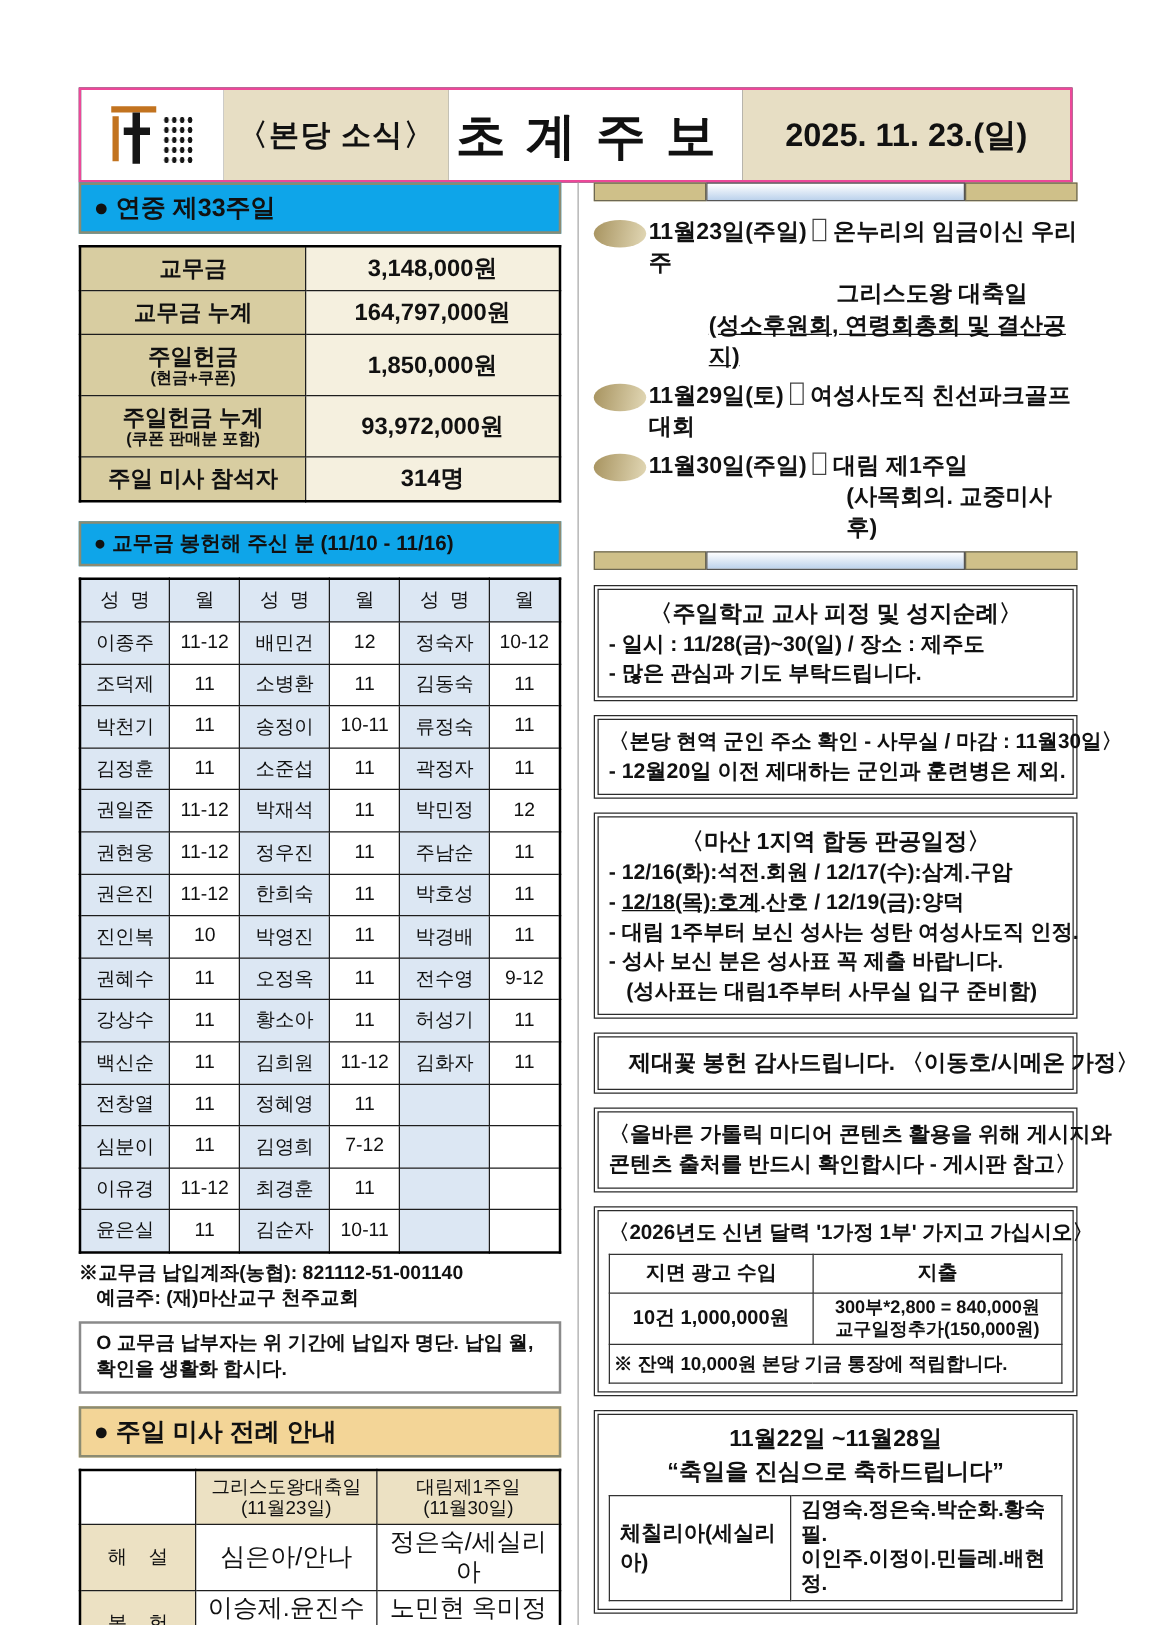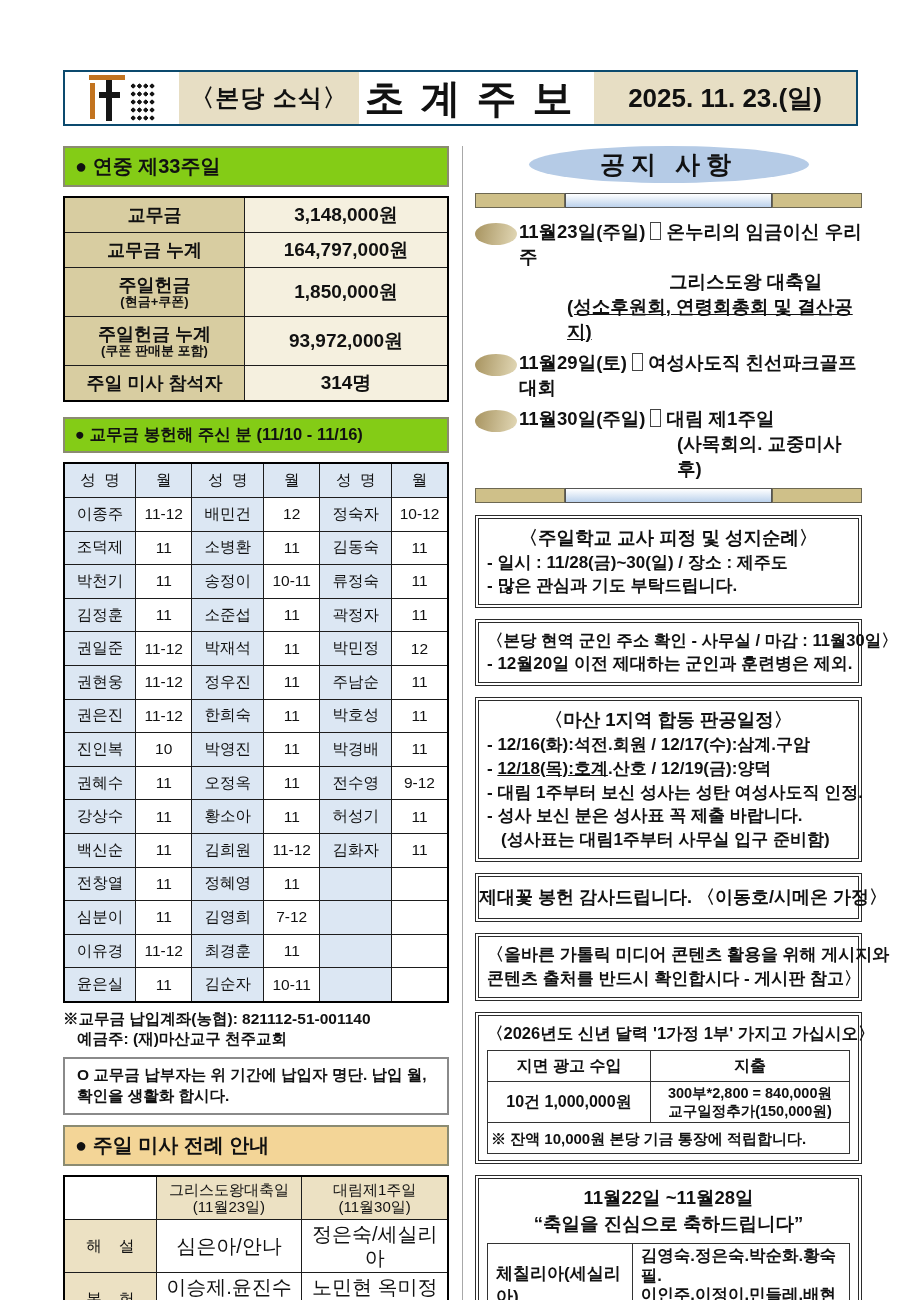--- a/index.html
+++ b/index.html
@@ -2,22 +2,22 @@
 <html><head>
 <meta charset="utf-8">
 <style>
   html,body { margin:0; padding:0; background:#fff; }
   .page {
     position:relative; width:919px; height:1300px; background:#ffffff;
     font-family:"Liberation Sans", sans-serif; color:#111; overflow:hidden;
   }
   
   .masthead {
-    position:absolute; left:63px; top:70px; width:795px; height:56px;
-    border:2px solid #0c4a6e; display:flex; box-sizing:border-box; background:#0f172a;
+    position:absolute; left:63px; top:70px; width:795px; height:76px;
+    border:2px solid #ec4899; display:flex; box-sizing:border-box; background:#0f172a;
   }
   .mh-cell { display:flex; align-items:center; justify-content:center; box-sizing:border-box; }
   .mh-logo { width:114px; background:#fff; }
   .mh-label { width:180px; background:#e7dec4; font-size:24px; font-weight:700; letter-spacing:1px; }
   .mh-title { flex:1; background:#fff; font-family:"DejaVu Serif", serif; font-weight:700; font-size:40px; letter-spacing:16px; padding-left:0; white-space:nowrap; }
   .mh-date { width:262px; background:#e7dec4; font-size:26px; font-weight:700; white-space:nowrap; }
   
   .logo { position:relative; width:66px; height:46px; }
   .logo .bar-top  { position:absolute; left:0;  top:0;  width:36px; height:5px;  background:#c2731f; }
   .logo .bar-left { position:absolute; left:1px; top:8px; width:5px; height:36px; background:#c2731f; }
@@ -29,21 +29,21 @@
     background-size:6.3px 8px;
   }
   
   .columns { position:absolute; left:63px; top:146px; width:799px; display:flex; }
   .col-left  { width:386px; }
   .col-gap   { width:26px; display:flex; justify-content:center; }
   .col-gap .vline { width:1px; background:#a8a8a8; }
   .col-right { flex:1; min-width:0; }
   
   .sec-hdr {
-    border:2px solid #8b8b72; background:#84cc16; font-weight:700;
+    border:2px solid #8b8b72; background:#0ea5e9; font-weight:700;
     padding:5px 10px; box-sizing:border-box; margin-bottom:9px; white-space:nowrap;
   }
   .sec-hdr.big { font-size:20px; }
   .sec-hdr.med { font-size:16.5px; }
   .sec-hdr.orange { background:#f3d597; }
   
   table { border-collapse:collapse; width:100%; box-sizing:border-box; }
   td,th { border:1.6px solid #1d1d1d; padding:2px 3px; text-align:center; vertical-align:middle; }
   table.framed { border:2.5px solid #000; }
   .prewrap { white-space:pre-wrap; }
@@ -97,21 +97,21 @@
   .rbox {
     border:4px double #2b2b2b; box-sizing:border-box; padding:6px 8px; margin-bottom:11px;
     font-size:17px; font-weight:600; line-height:1.4;
   }
   .rbox .title { text-align:center; font-weight:800; font-size:18.5px; }
   .rbox .title-sm { text-align:center; font-weight:800; font-size:16.5px; white-space:nowrap; }
   .rbox .ln { white-space:nowrap; }
   .u { text-decoration:underline; font-weight:800; }
   .b { font-weight:800; }
   .indent1 { padding-left:14px; }
-  .rbox.single { text-align:center; font-weight:800; font-size:18px; padding:8px 0; white-space:nowrap; }
+  .rbox.single { text-align:center; font-weight:800; font-size:18px; padding:8px 24px; white-space:nowrap; }
   .rbox.center { text-align:center; font-weight:700; }
   
   .cal-table { margin-top:5px; }
   .cal-table td,.cal-table th { border:1.4px solid #333; font-weight:600; }
   .cal-table th { font-size:16px; height:26px; font-weight:600; }
   .cal-table td.income { width:45%; font-size:16px; }
   .cal-table td.expense { font-size:14.5px; line-height:1.25; }
   .cal-table td.cfoot { text-align:left; font-size:15px; height:26px; }
   
   .feast-table { margin-top:6px; }
@@ -351,23 +351,20 @@
       </tbody>
         </table>
     </div>
 
     <div class="col-gap">
         <div class="vline"></div>
       </div>
 
     <div class="col-right">
 
-      <div class="notice-ellipse">
-        <span>공지 사항</span>
-      </div>
 
       <div class="divider-bar">
         <div class="tan"></div>
           <div class="blue"></div>
           <div class="tan"></div>
       </div>
 
       <div class="ann-item">
         <div class="ann-bullet"></div>
         <div class="ann-text">

